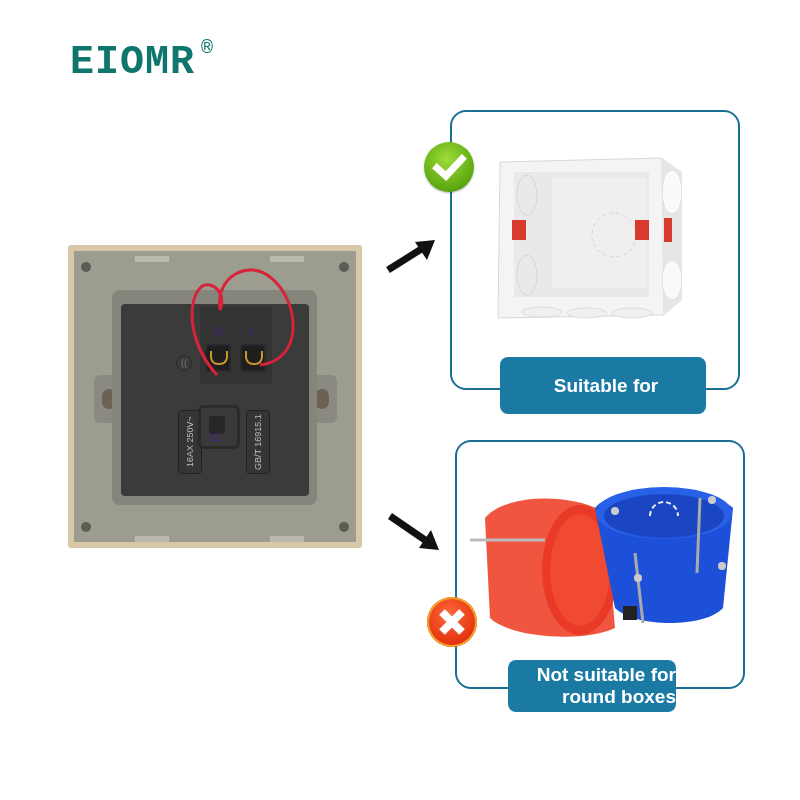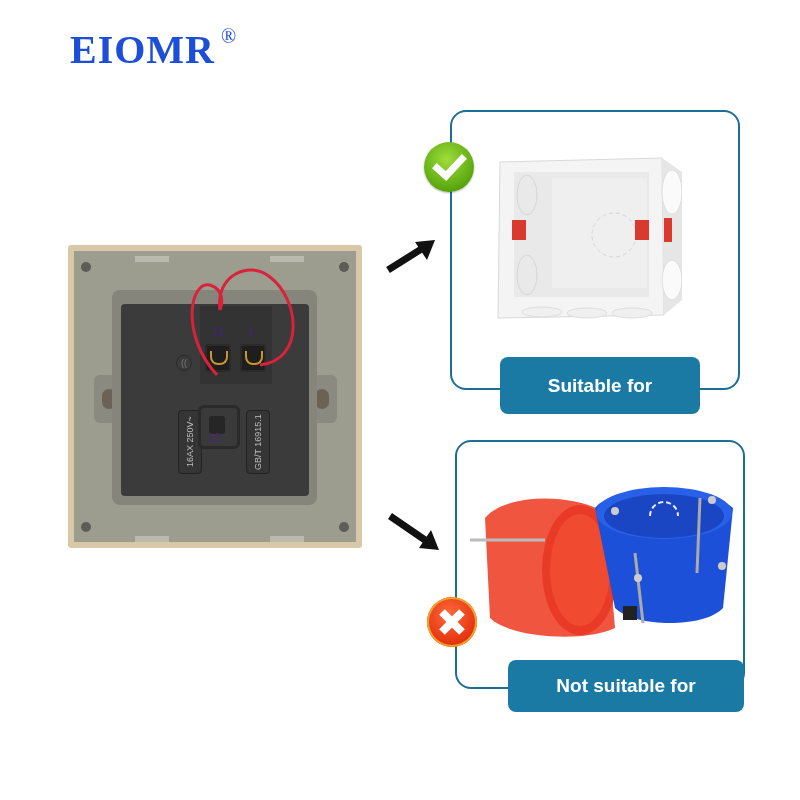--- a/index.html
+++ b/index.html
@@ -1,24 +1,24 @@
 <!DOCTYPE html>
 <html><head>
 <meta charset="utf-8">
 <style>
   html,body{margin:0;padding:0;}
   body{width:800px;height:800px;background:#ffffff;position:relative;overflow:hidden;font-family:"Liberation Sans",sans-serif;}
-  .brand{position:absolute;left:70px;top:30px;font-family:Liberation Serif, serif;font-weight:bold;font-size:40px;letter-spacing:1px;color:#1d4ed8;line-height:1;}
+  .brand{position:absolute;left:70px;top:43px;font-family:Liberation Mono, monospace;font-weight:bold;font-size:40px;letter-spacing:1px;color:#0f766e;line-height:1;}
   .brand sup{font-size:20px;font-weight:normal;position:relative;top:-6px;margin-left:6px;}
   .card{position:absolute;border:2px solid #1b6f95;border-radius:16px;background:#fff;}
   .card.top{left:450px;top:110px;width:286px;height:276px;}
   .card.bottom{left:455px;top:440px;width:286px;height:245px;}
   .pill{position:absolute;background:#1a7aa3;color:#fff;font-weight:bold;font-size:19px;line-height:22px;text-align:center;border-radius:8px;display:flex;flex-direction:column;justify-content:center;}
-  .pill.top{left:500px;top:357px;width:200px;height:57px;}
-  .pill.bottom{left:508px;top:660px;width:236px;height:52px;}
+  .pill.top{left:500px;top:357px;width:200px;height:57px;padding-left:6px;}
+  .pill.bottom{left:508px;top:660px;width:168px;height:52px;text-align:right;}
   .badge{position:absolute;width:50px;height:50px;border-radius:50%;}
   .badge.ok{left:424px;top:142px;background:radial-gradient(circle at 45% 35%,#9fdc3a,#5aa80f 70%,#3f7e08);box-shadow:0 1px 2px rgba(0,0,0,.3);}
   .badge.no{left:427px;top:597px;background:radial-gradient(circle at 45% 35%,#ff6a3a,#e2320e 70%,#b8240a);box-shadow:0 0 0 2px #f2a02a inset;}
   .arrow{position:absolute;}
   
   .panel{position:absolute;left:68px;top:245px;width:294px;height:303px;background:#d8c8a8;border-radius:3px;}
   .panel-inner{position:absolute;left:6px;top:6px;right:6px;bottom:6px;background:#9c9c8f;}
   .hole{position:absolute;width:10px;height:10px;border-radius:50%;background:#5d5d55;}
   .tab{position:absolute;width:34px;height:6px;background:#b9b9ae;}
   .module-outer{position:absolute;left:112px;top:290px;width:205px;height:215px;background:#85857c;border-radius:8px;}
@@ -139,13 +139,14 @@
   <circle cx="257" cy="88" r="4" fill="#ccc"></circle>
   <circle cx="173" cy="100" r="4" fill="#ccc"></circle>
 </svg>
 <div class="badge no">
   <svg width="50" height="50" viewBox="0 0 50 50">
       <path d="M15 15 L35 35 M35 15 L15 35" stroke="#fff" stroke-width="8"></path>
     </svg>
 </div>
 <div class="pill bottom">
   <span>Not suitable for</span>
+  <span>round boxes</span>
 </div>
 
 </body></html>

